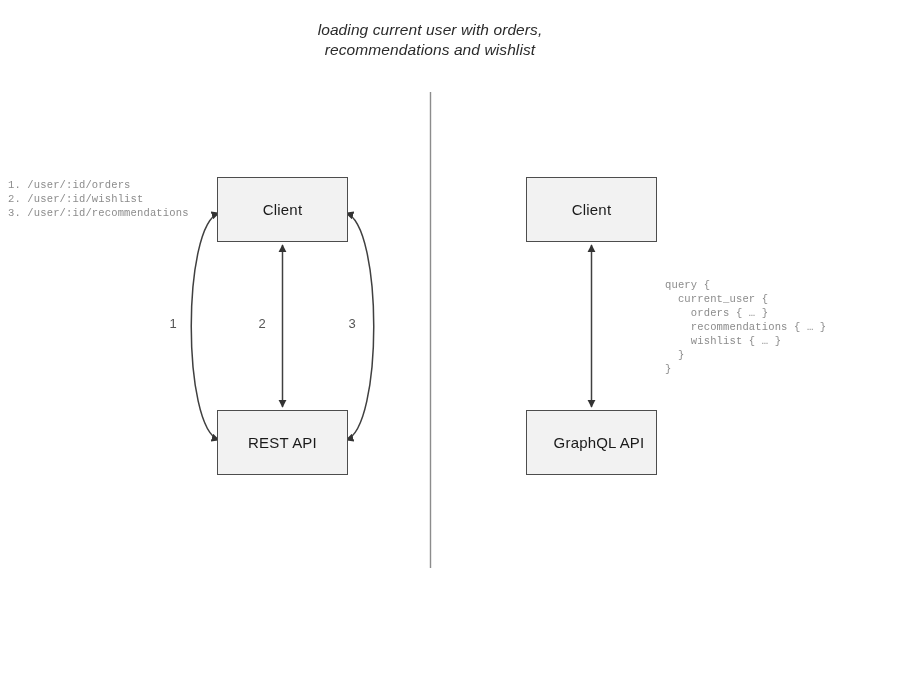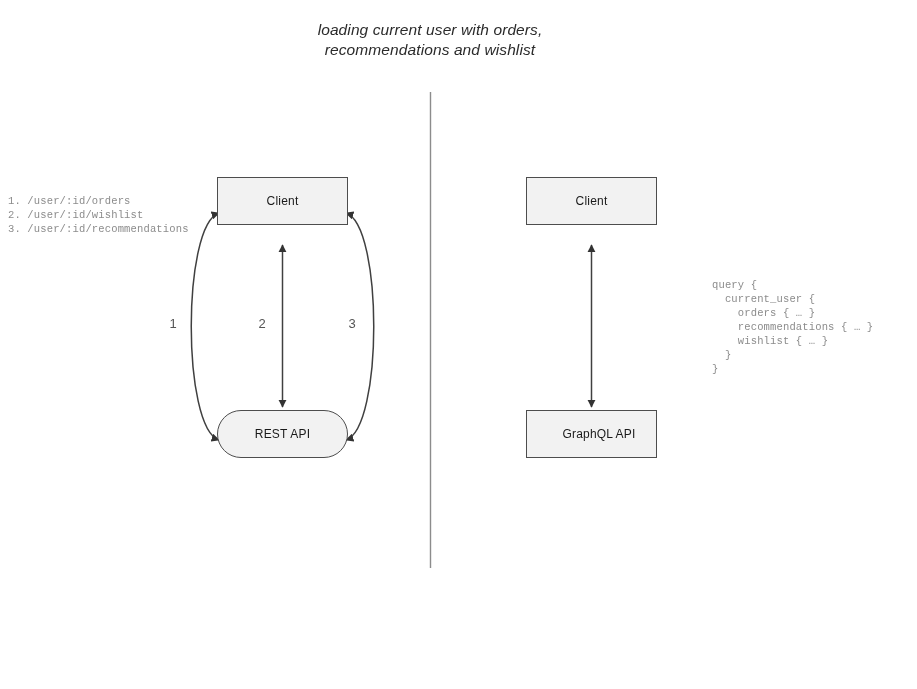--- a/index.html
+++ b/index.html
@@ -37,35 +37,35 @@
     letter-spacing: 0.1px;
     white-space: pre-line;
     font-style: italic;
   }
 
   
   .node {
     position: absolute;
     box-sizing: border-box;
     width: 131px;
-    height: 48px;
+    height: 65px;
     background: #f2f2f2;
     border: 1.3px solid #4d4d4d;
     display: flex;
     align-items: center;
     justify-content: center;
     font-family: "Liberation Sans", sans-serif;
-    font-size: 12px;
+    font-size: 15px;
     color: #1a1a1a;
     letter-spacing: 0.2px;
     z-index: 3;
   }
 
   #node-client-rest { left: 217px; top: 177px; }
-  #node-rest-api    { left: 217px; top: 410px; border-radius: 24px; }
+  #node-rest-api    { left: 217px; top: 410px; }
   #node-client-gql  { left: 526px; top: 177px; }
   #node-graphql-api { left: 526px; top: 410px; padding-left: 15px; }
 
   
   .edge-label {
     position: absolute;
     font-family: "Liberation Sans", sans-serif;
     font-size: 13px;
     color: #555555;
     z-index: 4;
@@ -79,22 +79,22 @@
   
   .code-block {
     position: absolute;
     font-family: "Liberation Mono", "DejaVu Sans Mono", monospace;
     font-size: 10.5px;
     line-height: 14px;
     color: #8c8c8c;
     white-space: pre;
     letter-spacing: 0.15px;
   }
-  #rest-endpoint-legend { left: 8px; top: 194px; }
-  #graphql-query-block  { left: 665px; top: 278px; margin-left: 47px; }
+  #rest-endpoint-legend { left: 8px; top: 178px; }
+  #graphql-query-block  { left: 665px; top: 278px; }
 </style>
 </head>
 <body>
 
 <svg id="canvas" viewBox="0 0 917 689" xmlns="http://www.w3.org/2000/svg">
   <defs>
     <marker id="arrowhead-up" viewBox="0 0 10 10" refX="9" refY="5" markerWidth="5.5" markerHeight="5.5" orient="auto-start-reverse">
       <path d="M 0 0 L 10 5 L 0 10 z" fill="#333333"></path>
     </marker>
     <marker id="arrowhead-down" viewBox="0 0 10 10" refX="9" refY="5" markerWidth="5.5" markerHeight="5.5" orient="auto">

